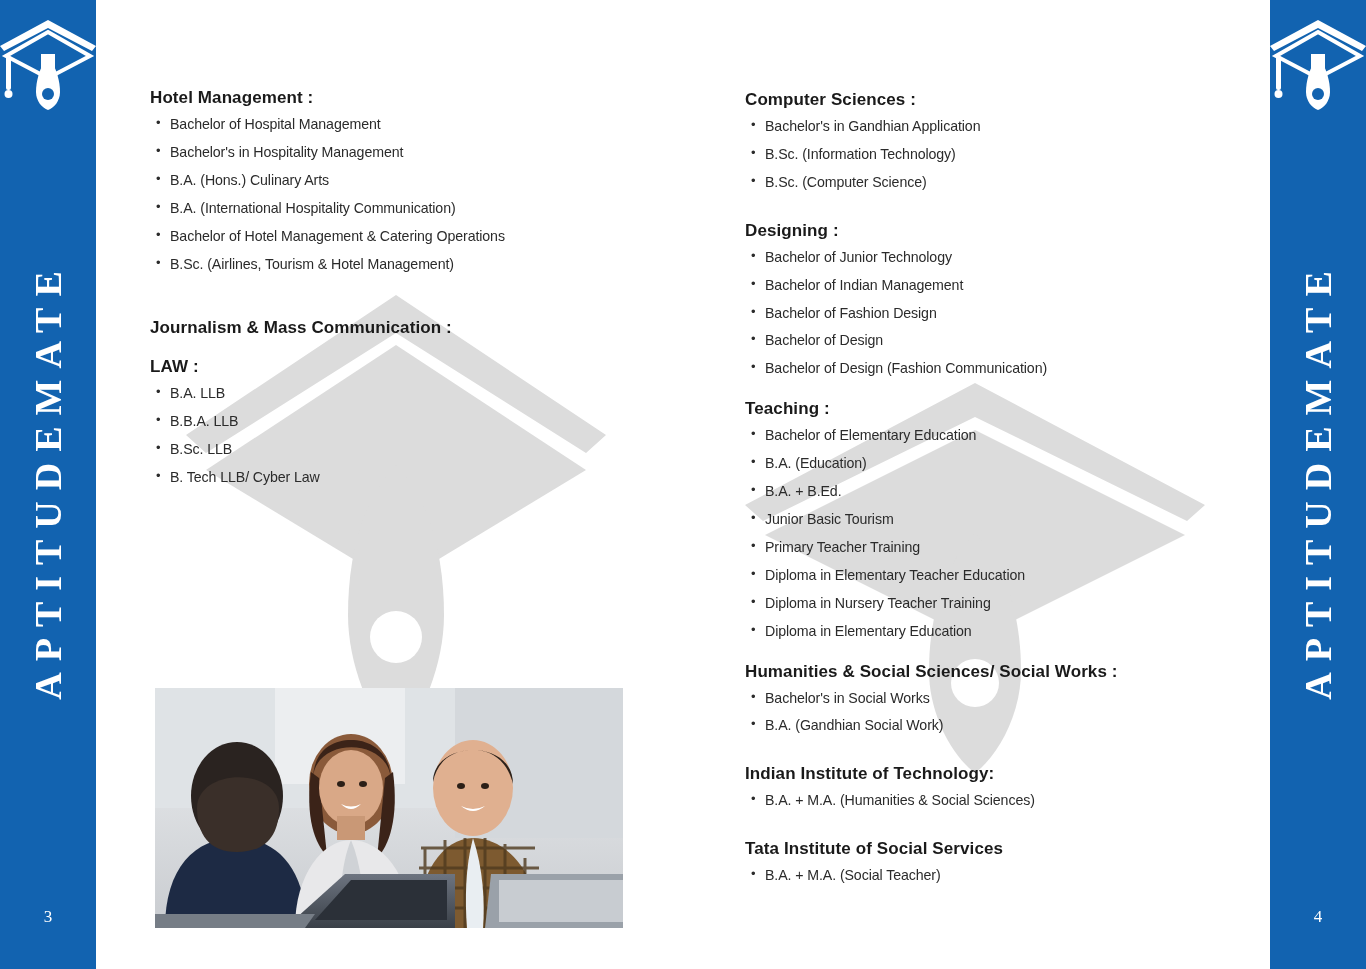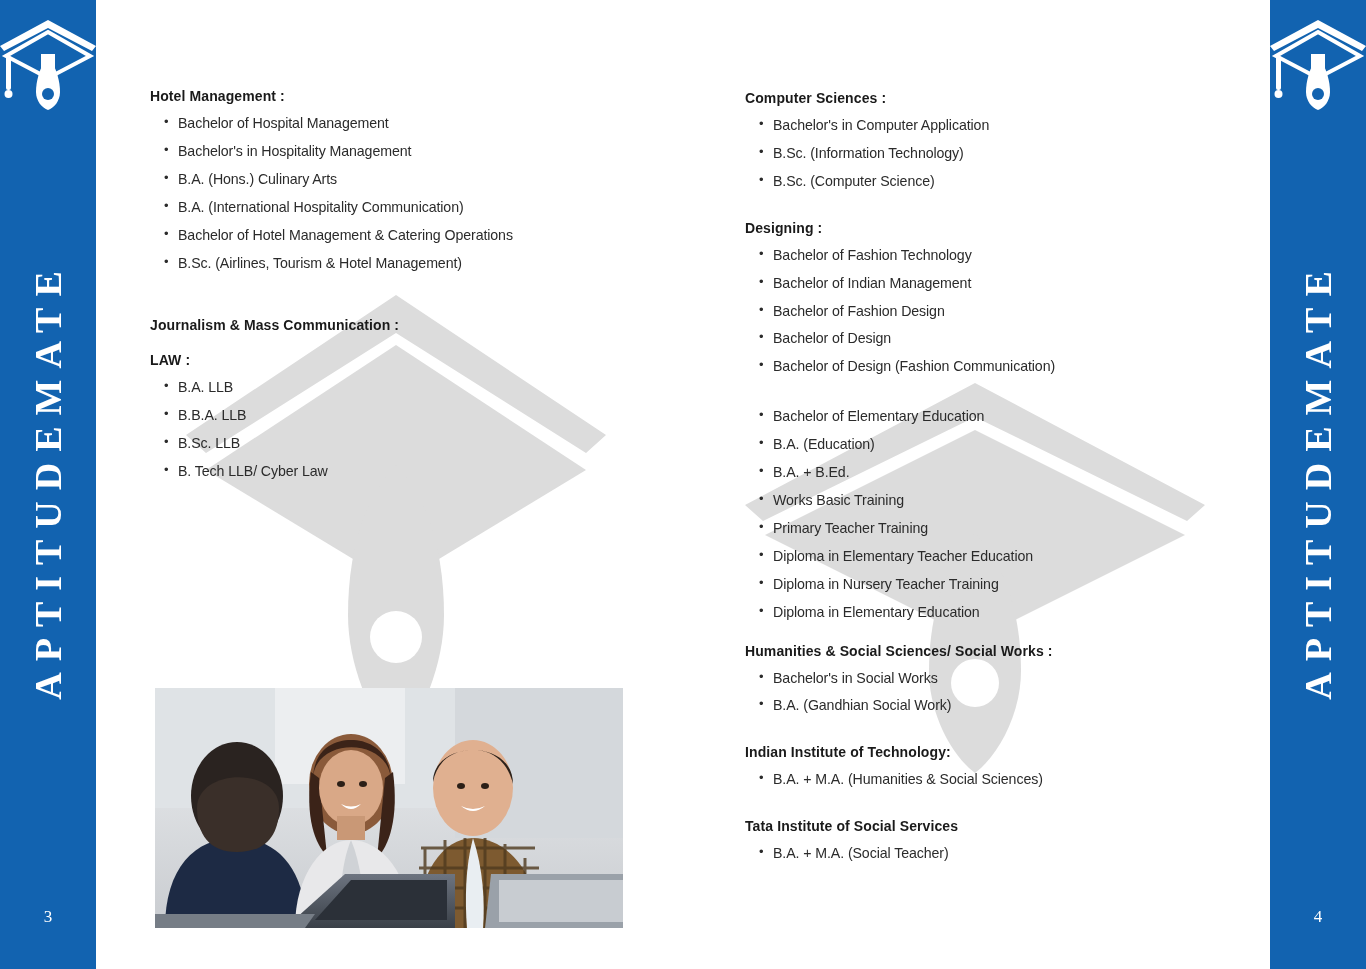--- a/index.html
+++ b/index.html
@@ -83,30 +83,30 @@
     width: 500px;
   }
   .col-right {
     left: 745px;
     width: 520px;
   }
 
   .section { margin-bottom: 4px; }
 
   .section-title {
-    font-size: 14px;
+    font-size: 17px;
     font-weight: bold;
     color: #1a1a1a;
     margin-bottom: 9px;
     letter-spacing: 0.1px;
   }
 
   ul.items {
     list-style: none;
-    margin: 12px;
+    margin: 4px;
     padding: 0;
   }
   ul.items li {
     font-size: 14.2px;
     color: #2b2b2b;
     line-height: 1.05;
     margin-bottom: 13px;
     position: relative;
     padding-left: 16px;
     letter-spacing: -0.1px;
@@ -289,47 +289,48 @@
       <path d="M0 226 L160 226 L150 240 L0 240 Z" fill="#767d86"></path>
     </svg>
   </div>
 
   <div class="col col-right">
     <div style="height:90px"></div>
 
     <div class="section">
       <div class="section-title">Computer Sciences :</div>
       <ul class="items">
-        <li>Bachelor's in Computer Application</li>
+        <li>Bachelor's in Gandhian Application</li>
         <li>B.Sc. (Information Technology)</li>
         <li>B.Sc. (Computer Science)</li>
       </ul>
     </div>
 
     <div class="gap-md"></div>
 
     <div class="section">
       <div class="section-title">Designing :</div>
       <ul class="items">
-        <li>Bachelor of Fashion Technology</li>
+        <li>Bachelor of Junior Technology</li>
         <li>Bachelor of Indian Management</li>
         <li>Bachelor of Fashion Design</li>
         <li>Bachelor of Design</li>
         <li>Bachelor of Design (Fashion Communication)</li>
       </ul>
     </div>
 
     <div class="gap-sm"></div>
 
     <div class="section">
+      <div class="section-title">Teaching :</div>
       <ul class="items">
         <li>Bachelor of Elementary Education</li>
         <li>B.A. (Education)</li>
         <li>B.A. + B.Ed.</li>
-        <li>Works Basic Training</li>
+        <li>Junior Basic Tourism</li>
         <li>Primary Teacher Training</li>
         <li>Diploma in Elementary Teacher Education</li>
         <li>Diploma in Nursery Teacher Training</li>
         <li>Diploma in Elementary Education</li>
       </ul>
     </div>
 
     <div class="gap-sm"></div>
 
     <div class="section">

